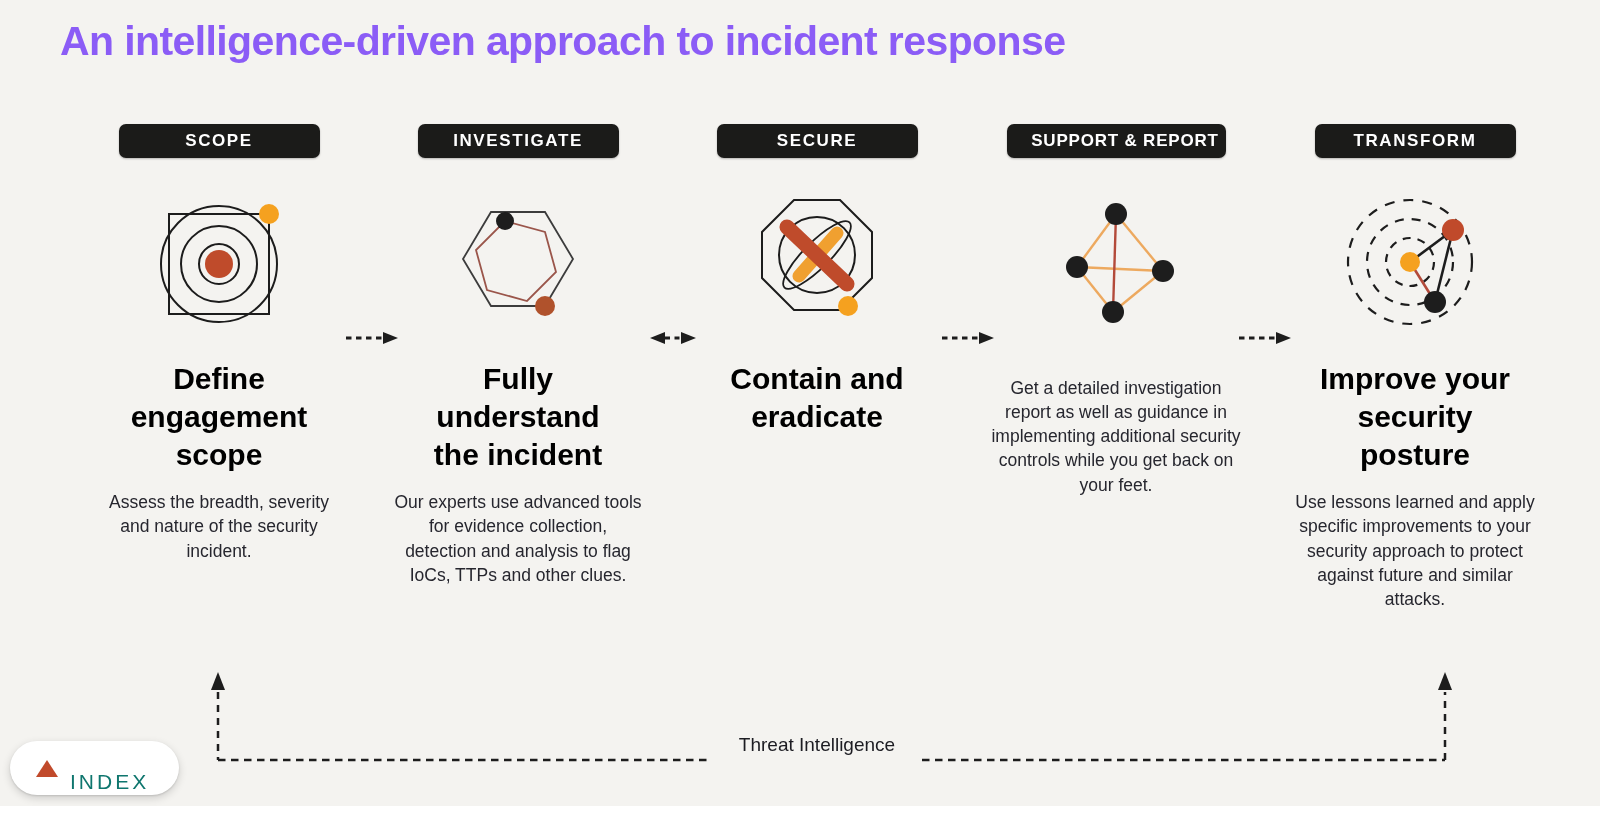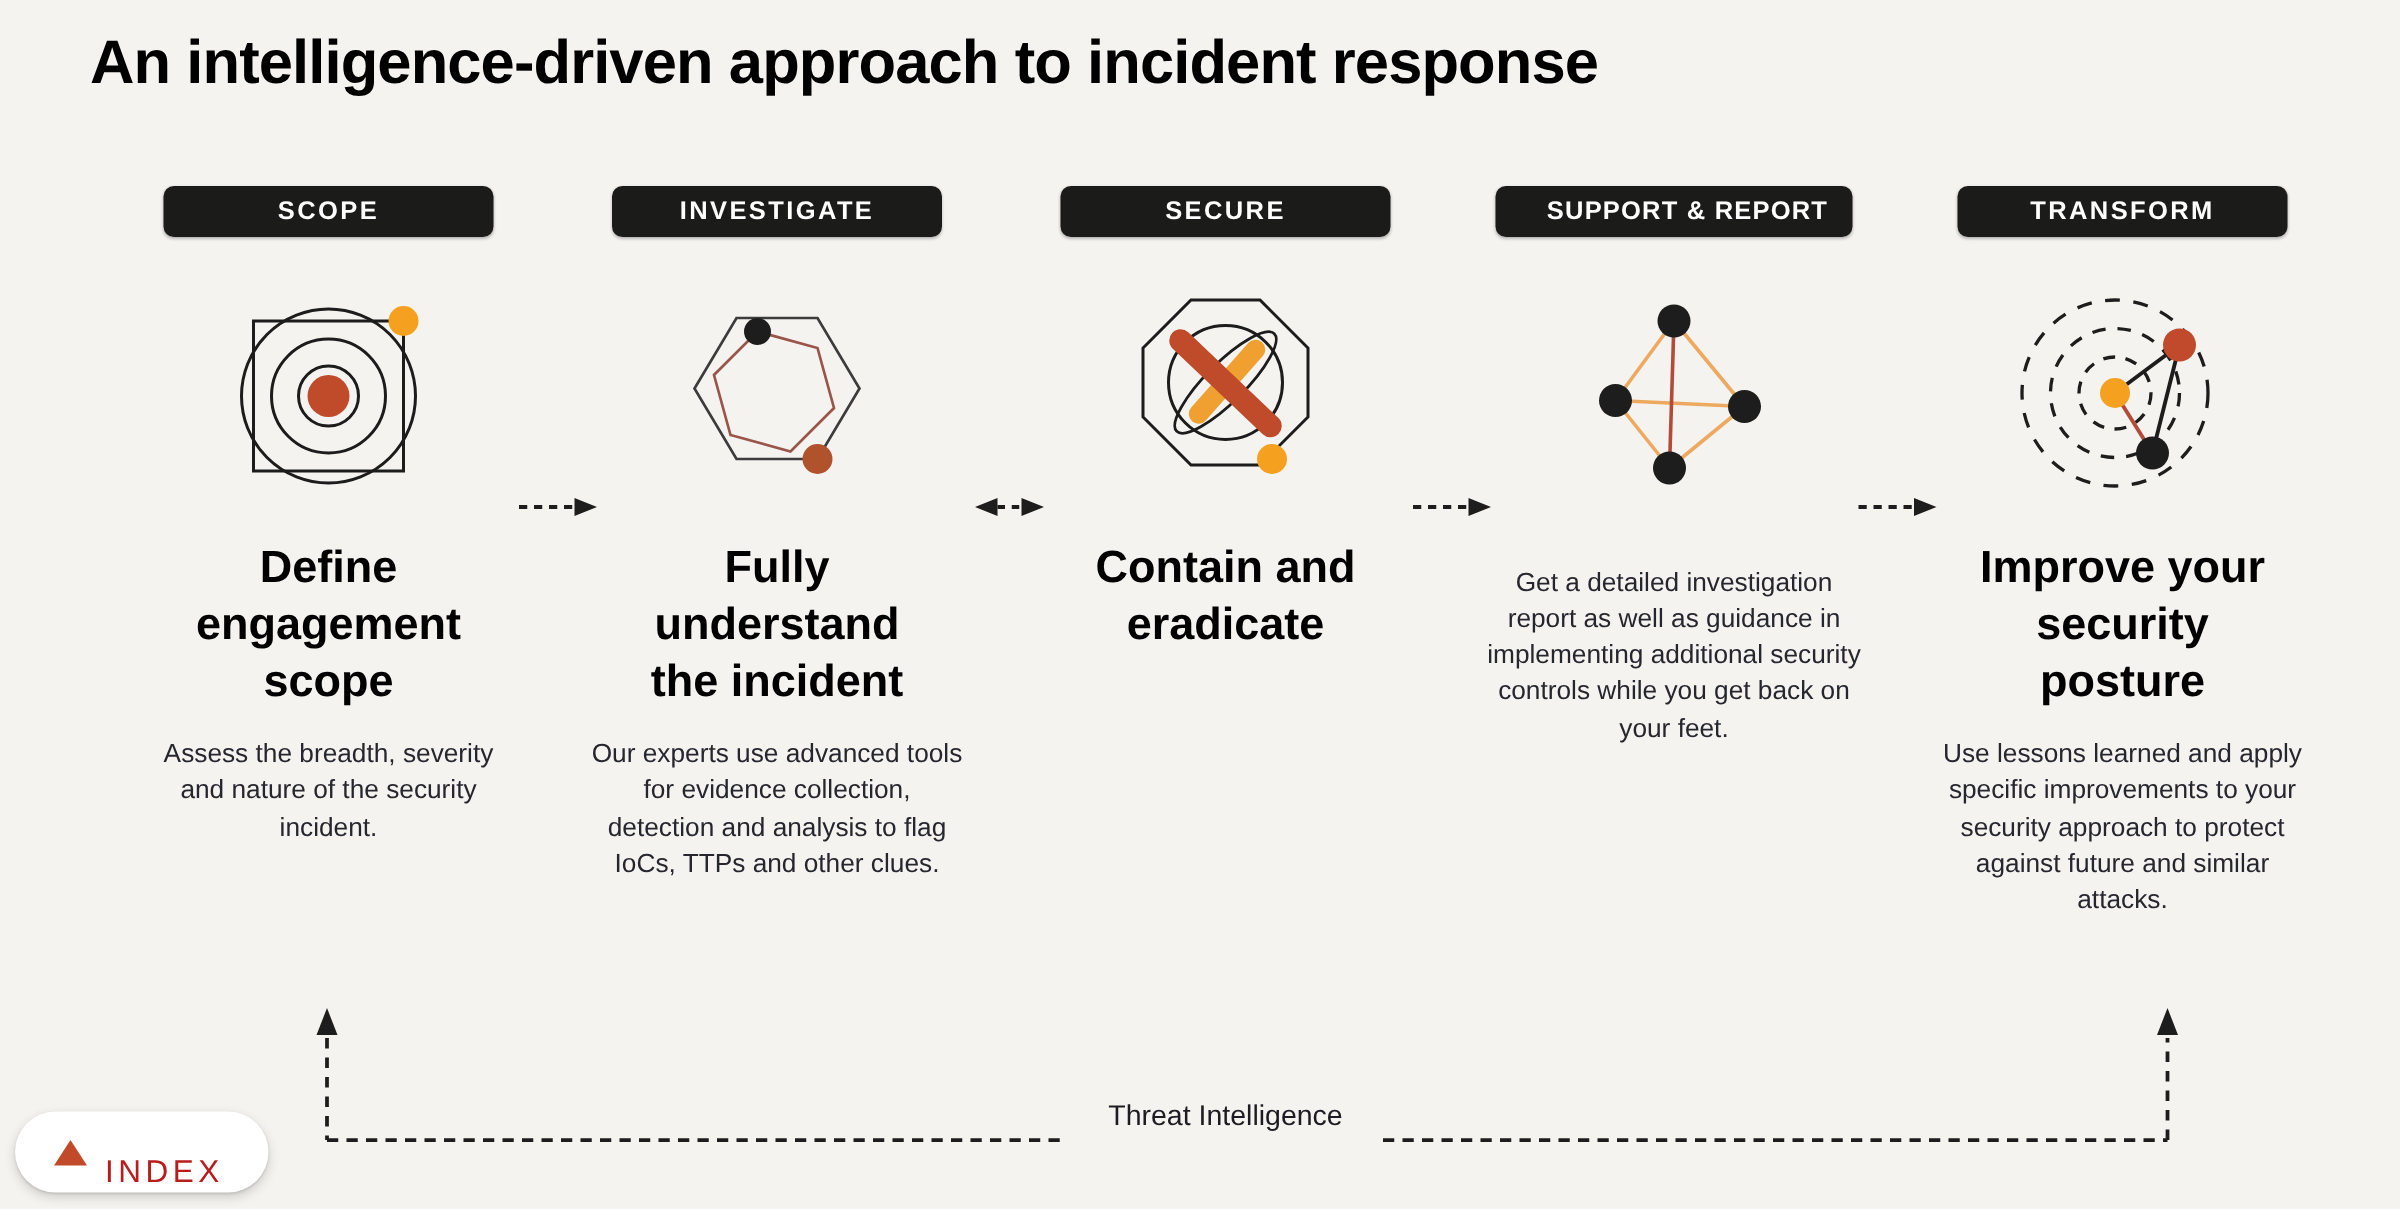--- a/index.html
+++ b/index.html
@@ -7,29 +7,29 @@
     width:1600px;height:814px;background:#ffffff;
     font-family:"Liberation Sans", sans-serif;
     -webkit-font-smoothing:antialiased;
   }
   .canvas{
     position:relative;width:1600px;height:806px;
     background:#f4f3f0;overflow:hidden;
   }
   .title{
     position:absolute;left:60px;top:18px;
-    font-size:41px;font-weight:800;color:#000000;letter-spacing:-0.6px;
+    font-size:41px;font-weight:800;color:#8b5cf6;letter-spacing:-0.6px;
   }
   .stages{
     position:absolute;left:79px;top:124px;
     display:flex;gap:19px;
   }
   .stage{width:280px;display:flex;flex-direction:column;align-items:center;}
   .badge{
-    width:220px;height:34px;background:#1b1b19;border-radius:7px;
+    width:201px;height:34px;background:#1b1b19;border-radius:7px;
     color:#ffffff;font-weight:700;font-size:17px;letter-spacing:1.6px;
     display:flex;align-items:center;justify-content:center;
     box-shadow:0 1px 2px rgba(0,0,0,.25);
   }
   .stage:nth-child(4) .badge{letter-spacing:0.8px;padding-left:18px;}
   .icon-wrap{height:202px;display:flex;align-items:center;justify-content:center;}
   .heading{
     font-size:30px;font-weight:700;color:#000000;
     text-align:center;line-height:1.27;max-width:210px;
   }
@@ -48,21 +48,21 @@
     position:absolute;left:10px;top:741px;height:54px;
     background:#ffffff;border:none;border-radius:28px;
     padding:0 30px 0 26px;display:flex;align-items:center;gap:12px;
     box-shadow:0 3px 8px rgba(0,0,0,.16), 0 1px 2px rgba(0,0,0,.12);
     cursor:pointer;font-family:"Liberation Sans", sans-serif;
   }
   .index-tri{
     width:0;height:0;border-left:11px solid transparent;border-right:11px solid transparent;
     border-bottom:17px solid #c14a2b;display:inline-block;
   }
-  .index-label{font-size:21px;letter-spacing:3px;color:#b91c1c;font-weight:500;margin-top:27px;}
+  .index-label{font-size:21px;letter-spacing:3px;color:#0f766e;font-weight:500;margin-top:27px;}
 </style>
 </head>
 <body>
 
 <div class="canvas">
 
   <div class="title">An intelligence-driven approach to incident response</div>
 
   <div class="stages">
 

